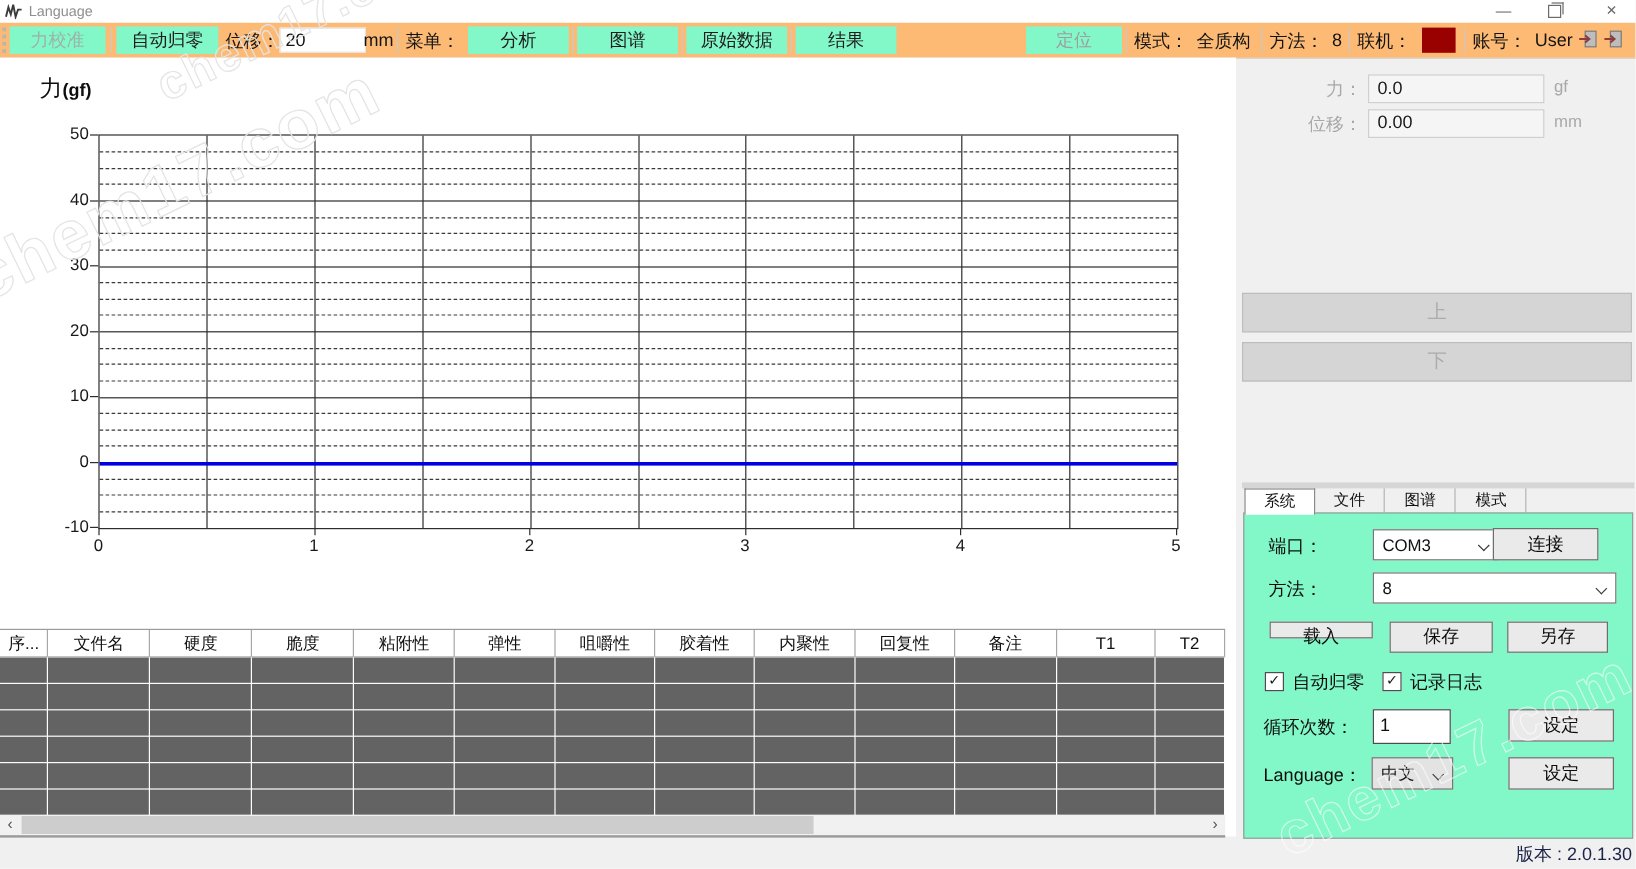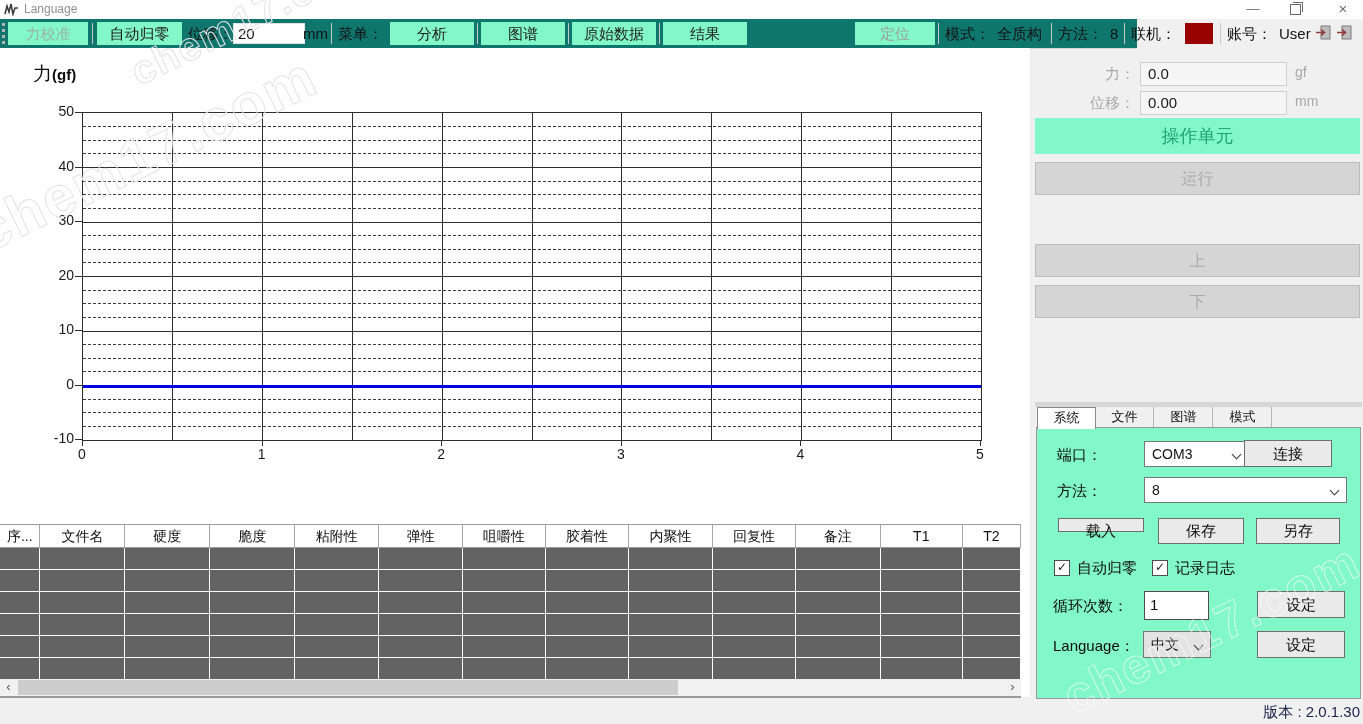--- a/index.html
+++ b/index.html
@@ -7,21 +7,21 @@
        font-family:"Liberation Sans","DejaVu Sans",sans-serif;overflow:hidden;
        -webkit-font-smoothing:antialiased;}
   .abs{position:absolute;}
   
   #titlebar{left:0;top:0;width:1363px;height:19px;background:#ffffff;}
   #title-text{left:24px;top:2px;font-size:12px;color:#8f8f8f;}
   .winctl{top:1px;width:34px;height:17px;text-align:center;color:#6b6b6b;font-size:13px;line-height:16px;}
   #restore-box{left:1290px;top:4px;width:9px;height:9px;border:1px solid #6b6b6b;background:#fff;}
   #restore-box:before{content:"";position:absolute;left:2px;top:-3px;width:9px;height:9px;border:1px solid #6b6b6b;border-bottom:none;border-left:none;}
   
-  #toolbar{left:0;top:19px;width:1137px;height:29px;background:#0f766e;border-bottom:1px solid #d8d8d8;}
+  #toolbar{left:0;top:19px;width:1363px;height:29px;background:#fdba74;border-bottom:1px solid #d8d8d8;}
   .grip{left:2px;top:4px;height:21px;width:3px;border-left:3px dotted #b5b5b5;}
   .tbtn{top:3px;height:23px;background:#82f7c8;text-align:center;font-size:15px;line-height:23px;color:#1c1c1c;cursor:pointer;}
   .tbtn.dim{color:#9bb3a8;}
   .tbtn.dis{color:#9e9e9e;}
   .tlbl{top:6px;font-size:15px;color:#141414;white-space:nowrap;}
   .tsep{top:4px;height:21px;border-left:1px solid #c9c9c9;}
   #disp-input{left:233px;top:4px;width:62px;height:19px;background:#fff;border:1px solid #e3e3e3;font-size:15px;padding:0 4px;color:#111;}
   #online-indicator{left:1185px;top:4px;width:28px;height:21px;background:#990000;}
   .loginicon{top:6px;width:17px;height:15px;}
   
@@ -312,22 +312,20 @@
 </div>
 
 <div class="abs" id="rpanel">
   <span class="abs ro-lbl" style="left:12px;top:17px">力：</span>
   <div class="abs ro-input" style="left:105px;top:14px">0.0</div>
   <span class="abs ro-unit" style="left:260px;top:16px">gf</span>
   <span class="abs ro-lbl" style="left:12px;top:46px">位移：</span>
   <div class="abs ro-input" style="left:105px;top:43px">0.00</div>
   <span class="abs ro-unit" style="left:260px;top:45px">mm</span>
 
-  <div class="abs" id="op-unit">操作单元</div>
-  <div class="abs dbtn" style="top:114px">运行</div>
   <div class="abs dbtn" style="top:196px">上</div>
   <div class="abs dbtn" style="top:237px">下</div>
 
   <div class="abs" id="tabstrip-bar"></div>
   <div class="abs tab active" style="left:2px">系统</div>
   <div class="abs tab" style="left:61px">文件</div>
   <div class="abs tab" style="left:120px">图谱</div>
   <div class="abs tab" style="left:179px">模式</div>
 
   <div class="abs" id="tealpanel">

